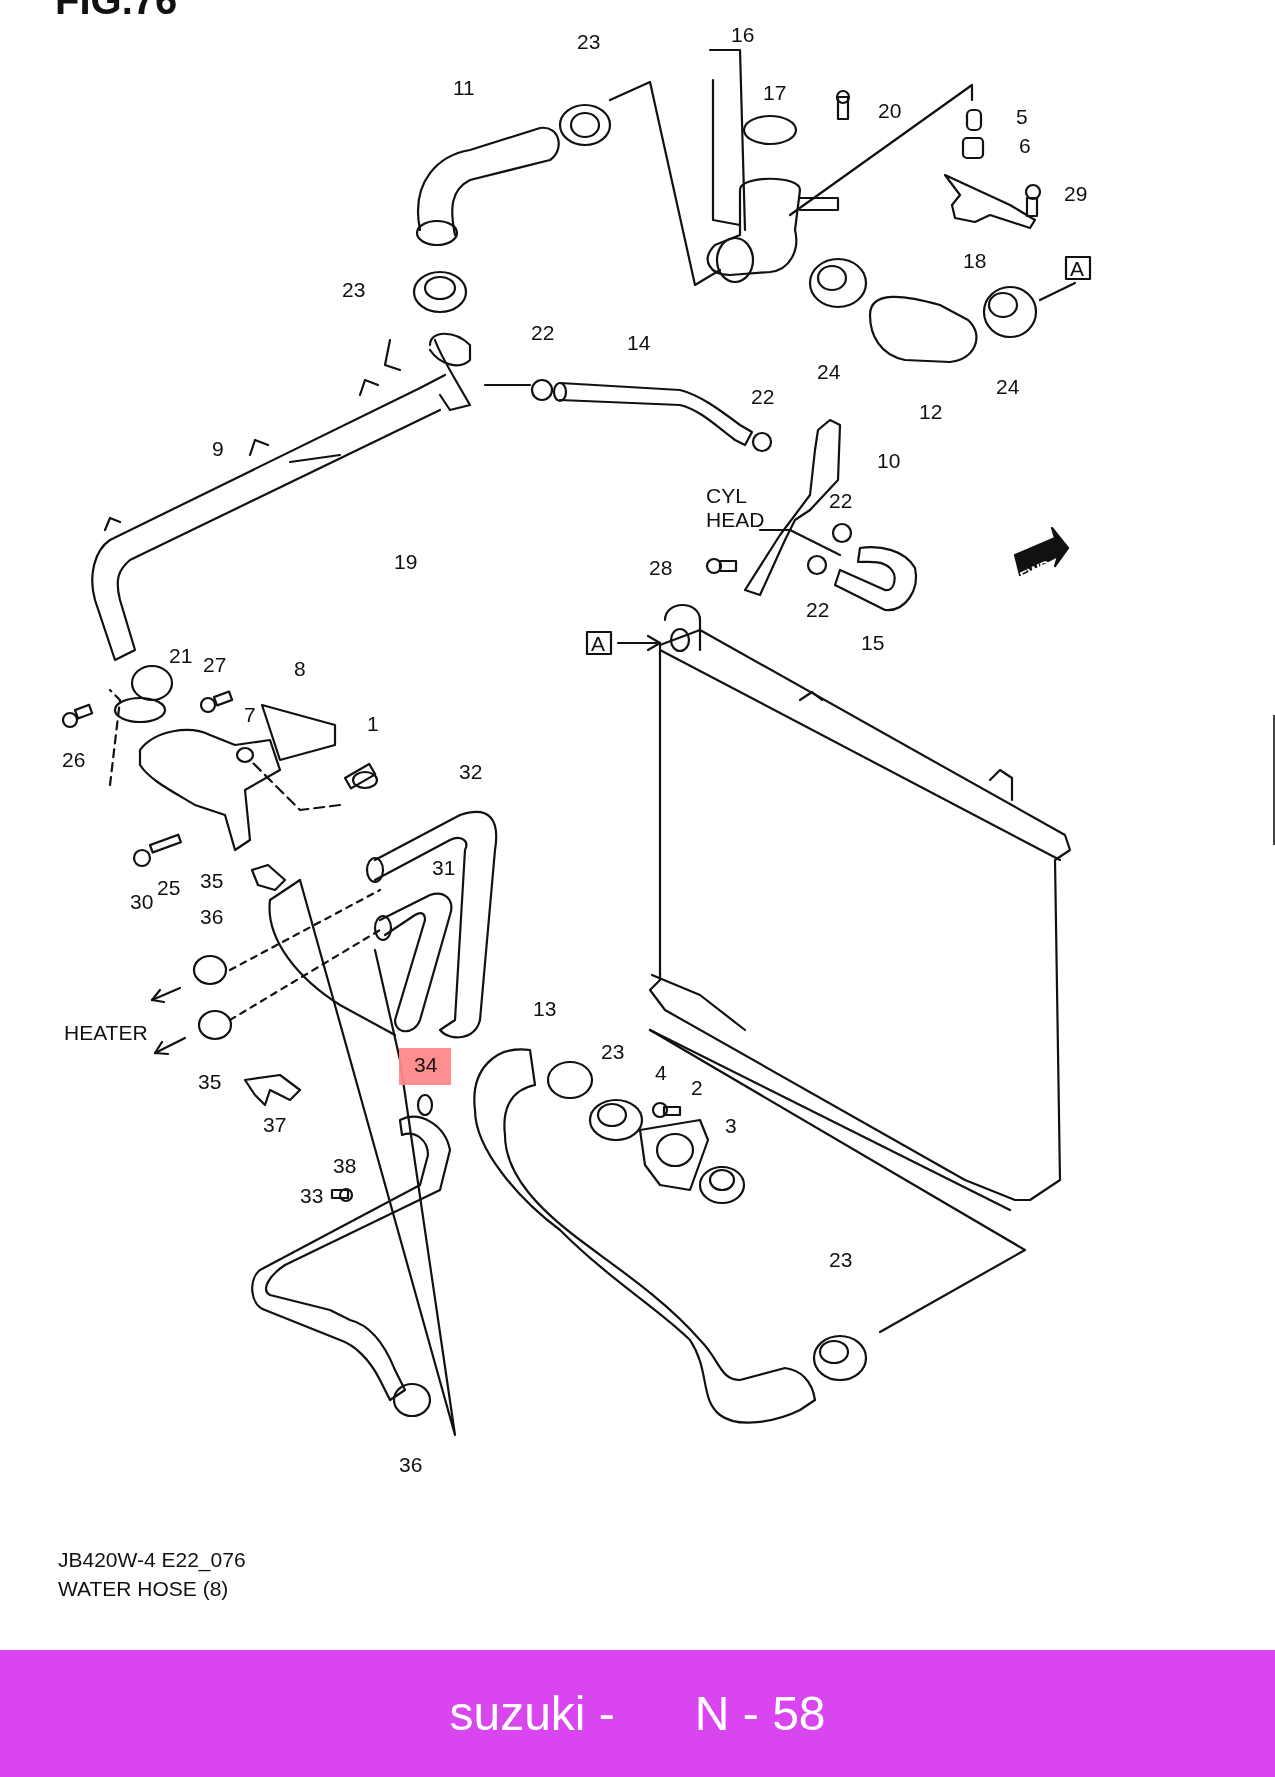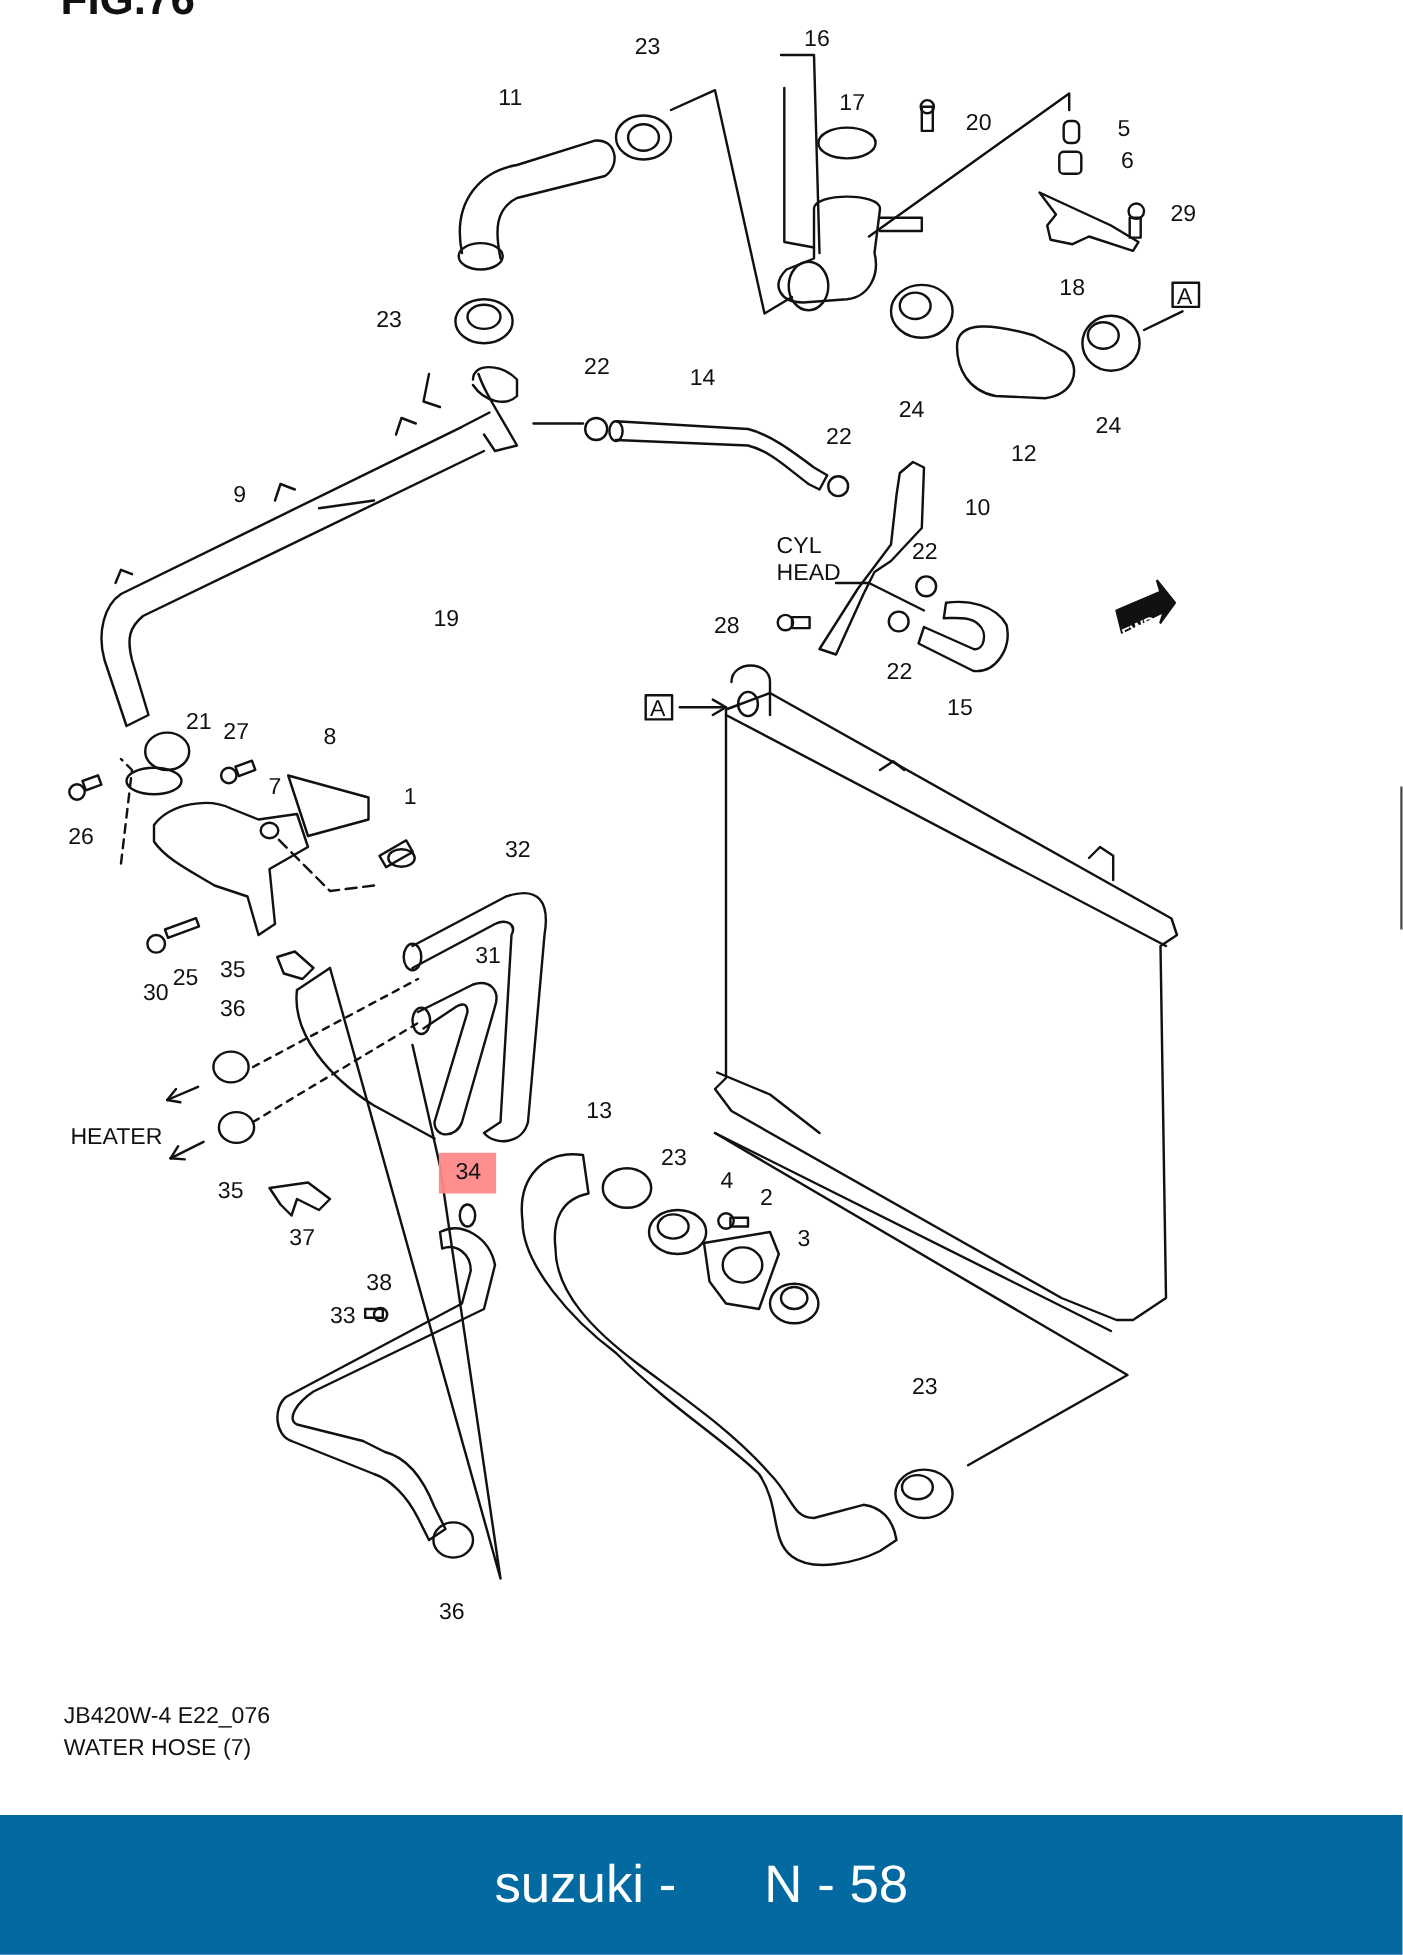--- a/index.html
+++ b/index.html
@@ -2,21 +2,21 @@
 <html><head>
 <meta charset="utf-8">
 <style>
   html, body { margin: 0; padding: 0; background: #ffffff; }
   body { width: 1275px; height: 1777px; position: relative; overflow: hidden;
          font-family: "Liberation Sans", sans-serif; color: #111; }
   #diagram { position: absolute; left: 0; top: 0; width: 1275px; height: 1650px; }
   .callout { font-family: "Liberation Sans", sans-serif; font-size: 21px; fill: #111; }
   .fig-title { position: absolute; left: 55px; top: -22px; font-size: 40px; font-weight: bold; }
   .caption { position: absolute; left: 58px; font-size: 21px; }
-  .footer { position: absolute; left: 0; top: 1650px; width: 1275px; height: 127px; background: #0369a1;
+  .footer { position: absolute; left: 0; top: 1650px; width: 1275px; height: 127px; background: #d946ef;
             display: flex; align-items: center; justify-content: center; color: #ffffff;
             font-size: 48px; }
   .footer span { white-space: pre; }
   .hl { fill: #f88; opacity: 0.95; }
   .edge-line { position: absolute; right: 0; width: 2px; background: #444; }
 </style>
 </head>
 <body>
 
 <div class="fig-title">FIG.76</div>
@@ -288,20 +288,20 @@
   <text class="callout" x="725" y="1133">3</text>
   <text class="callout" x="333" y="1173">38</text>
   <text class="callout" x="300" y="1203">33</text>
   <text class="callout" x="829" y="1267">23</text>
   <text class="callout" x="399" y="1472">36</text>
 </svg>
 
 <div class="edge-line" style="top:715px;height:130px;"></div>
 
 <div class="caption" style="top:1516px;margin-top:32px;">JB420W-4 E22_076</div>
-<div class="caption" style="top:1577px;">WATER HOSE (7)</div>
+<div class="caption" style="top:1577px;">WATER HOSE (8)</div>
 
 <div class="footer">
   <span>suzuki</span>
   <span> - </span>
   <span>     </span>
   <span>N - 58</span>
 </div>
 
 </body></html>

